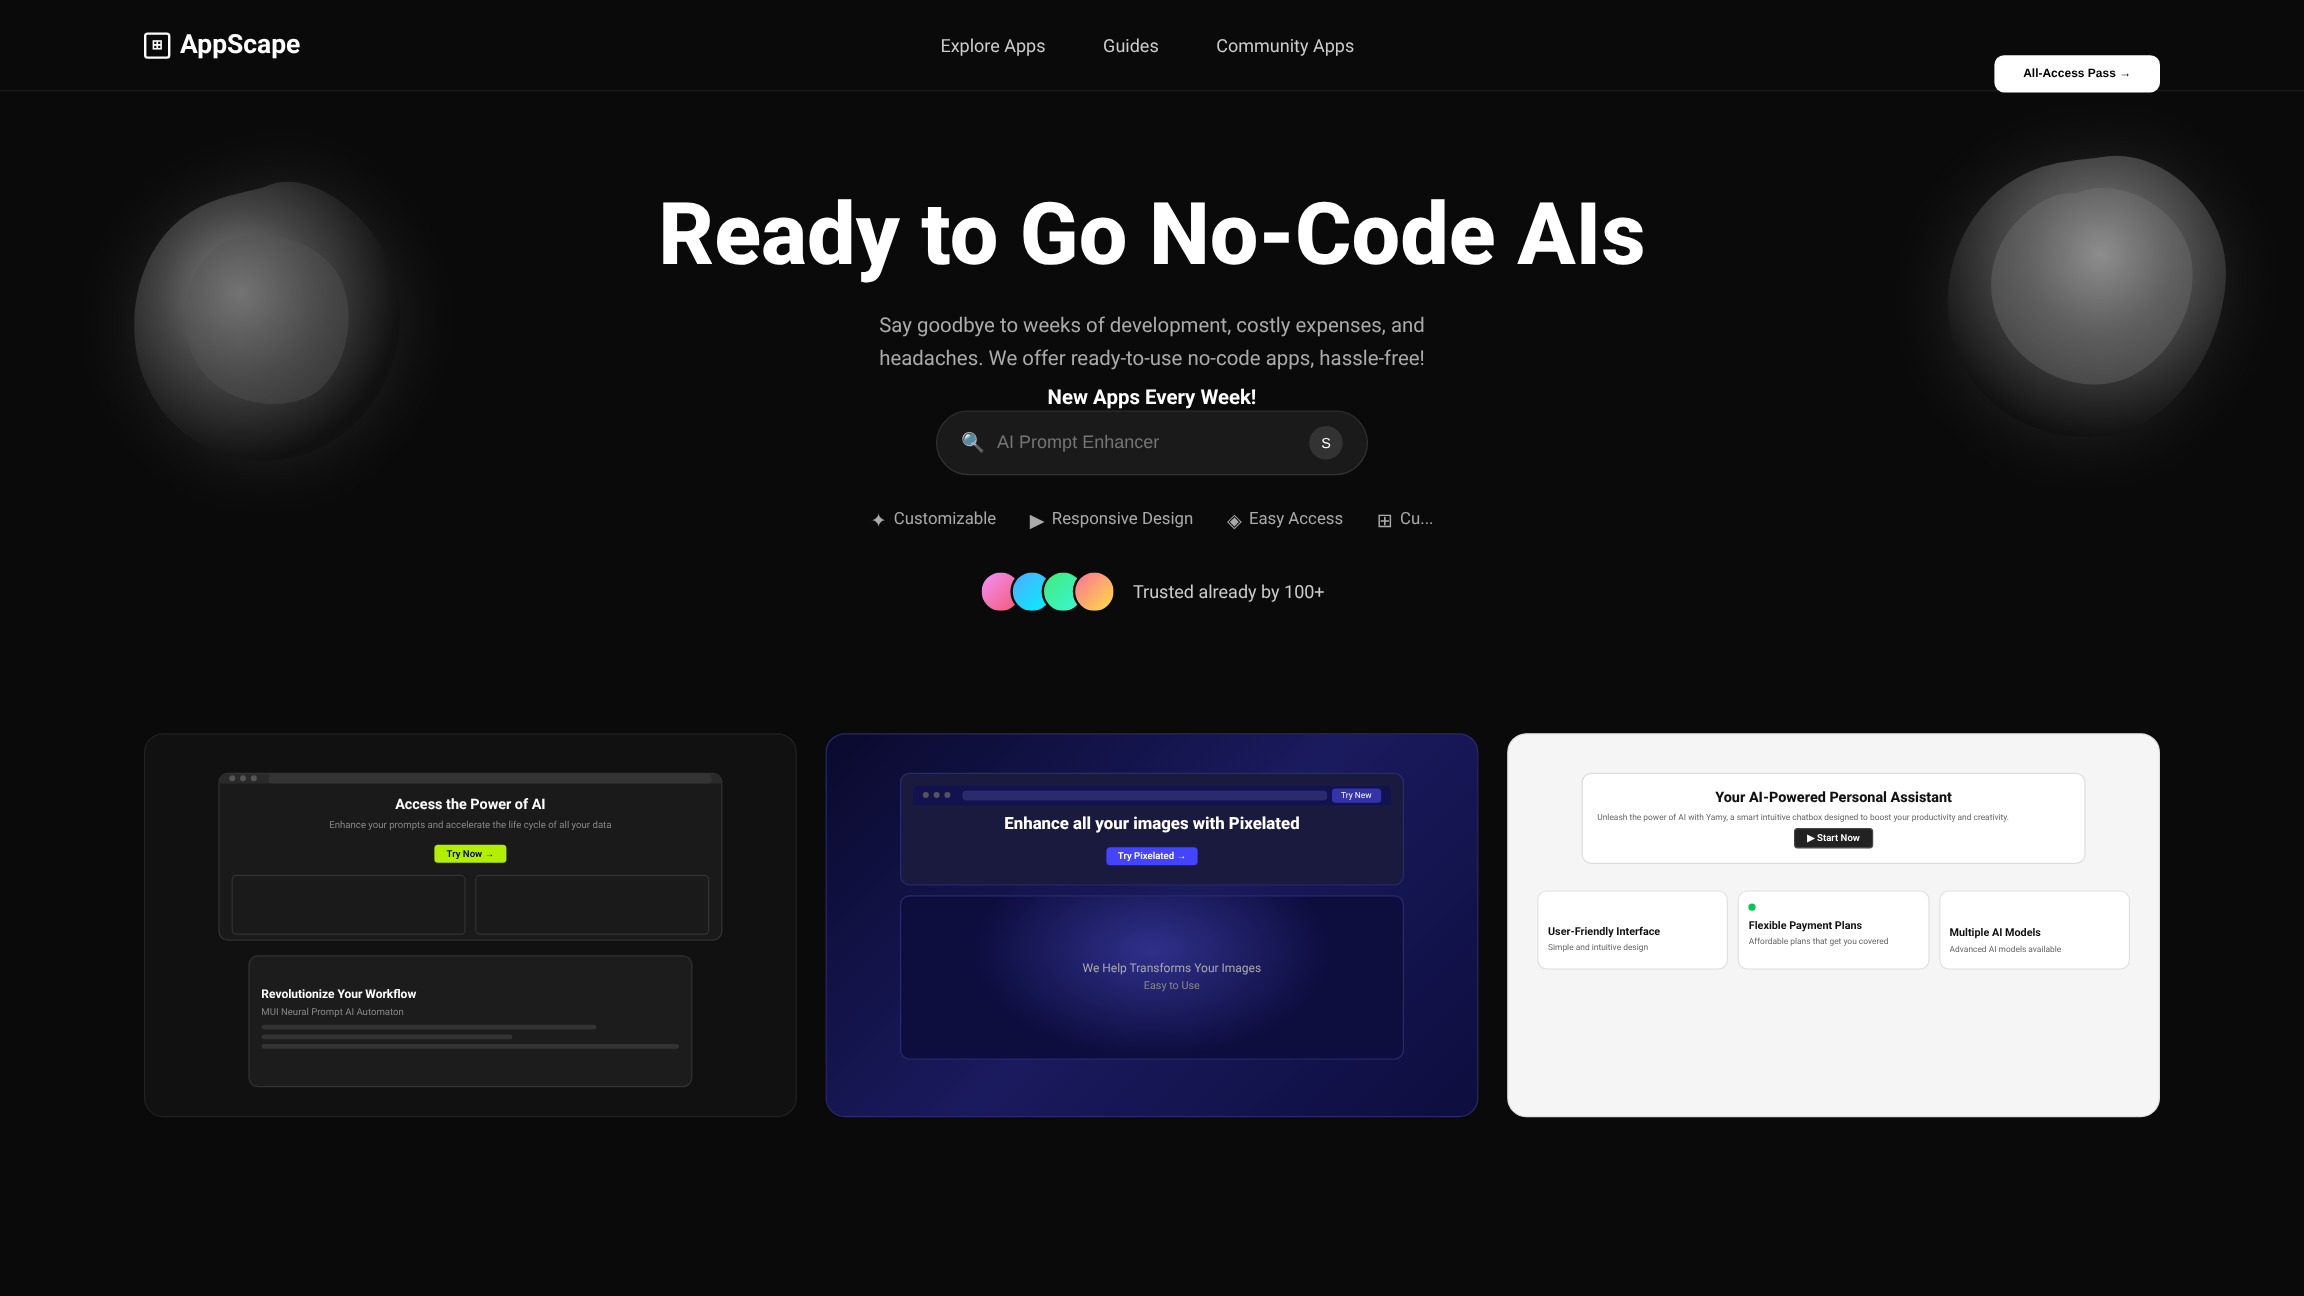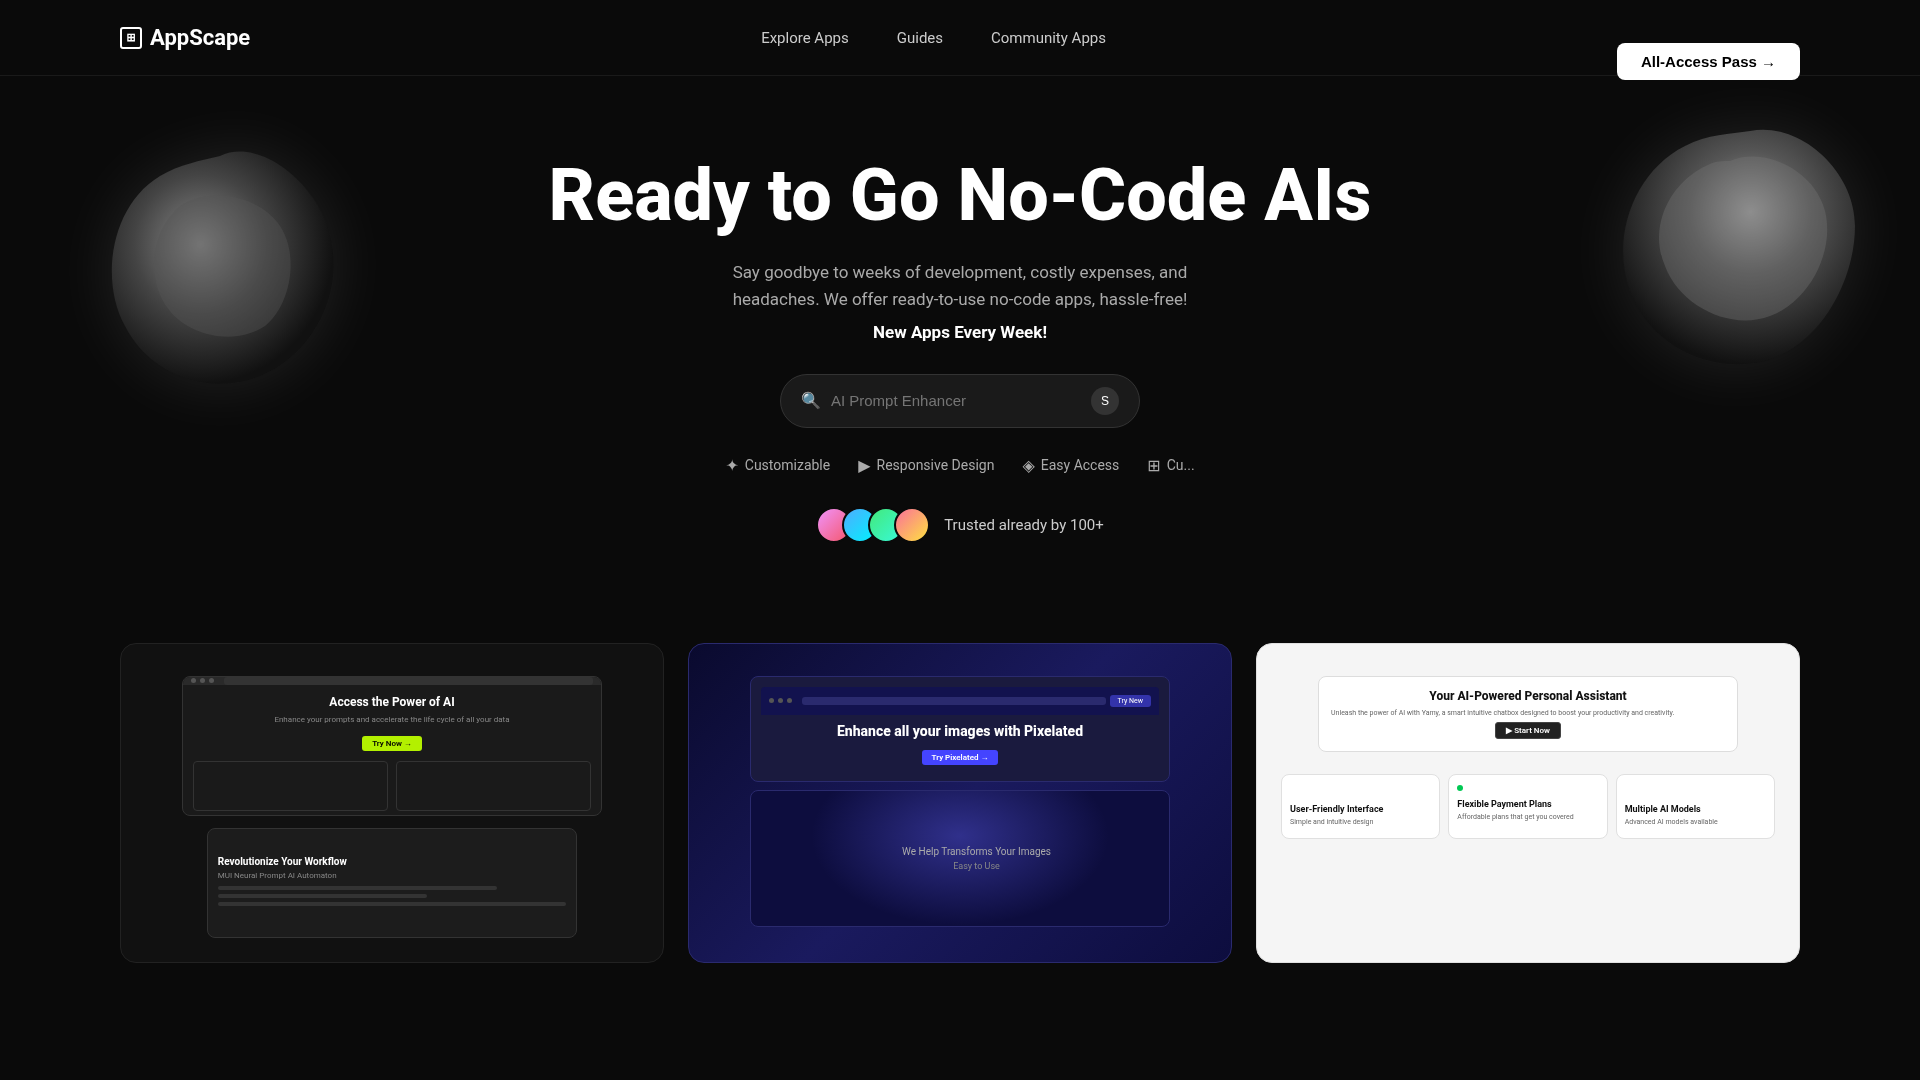--- a/index.html
+++ b/index.html
@@ -61,21 +61,21 @@
       font-size: 15px;
       text-decoration: none;
       cursor: pointer;
     }
 
     .nav-cta {
       background-color: #ffffff;
       color: #000000;
       padding: 10px 24px;
       border-radius: 8px;
-      font-size: 15px;
+      font-size: 10px;
       font-weight: 600;
       cursor: pointer;
       display: flex;
       align-items: center;
       gap: 8px;
       border: none;
       margin-top: 48px;
     }
 
     
@@ -110,21 +110,20 @@
       margin-bottom: 8px;
       position: relative;
       z-index: 2;
     }
 
     .hero-highlight {
       font-size: 17px;
       font-weight: 700;
       color: #ffffff;
       text-align: center;
-      margin-bottom: 32px;
       position: relative;
       z-index: 2;
     }
 
     .search-container {
       position: relative;
       z-index: 2;
       margin-bottom: 28px;
     }
 
@@ -344,21 +343,21 @@
       display: flex;
       align-items: center;
       justify-content: center;
       position: relative;
       overflow: hidden;
     }
 
     
     .mock-browser-bar {
       width: 100%;
-      height: 28px;
+      height: 16px;
       background: #2a2a2a;
       border-radius: 4px 4px 0 0;
       display: flex;
       align-items: center;
       gap: 4px;
       padding: 0 8px;
     }
 
     .mock-dot {
       width: 5px;

